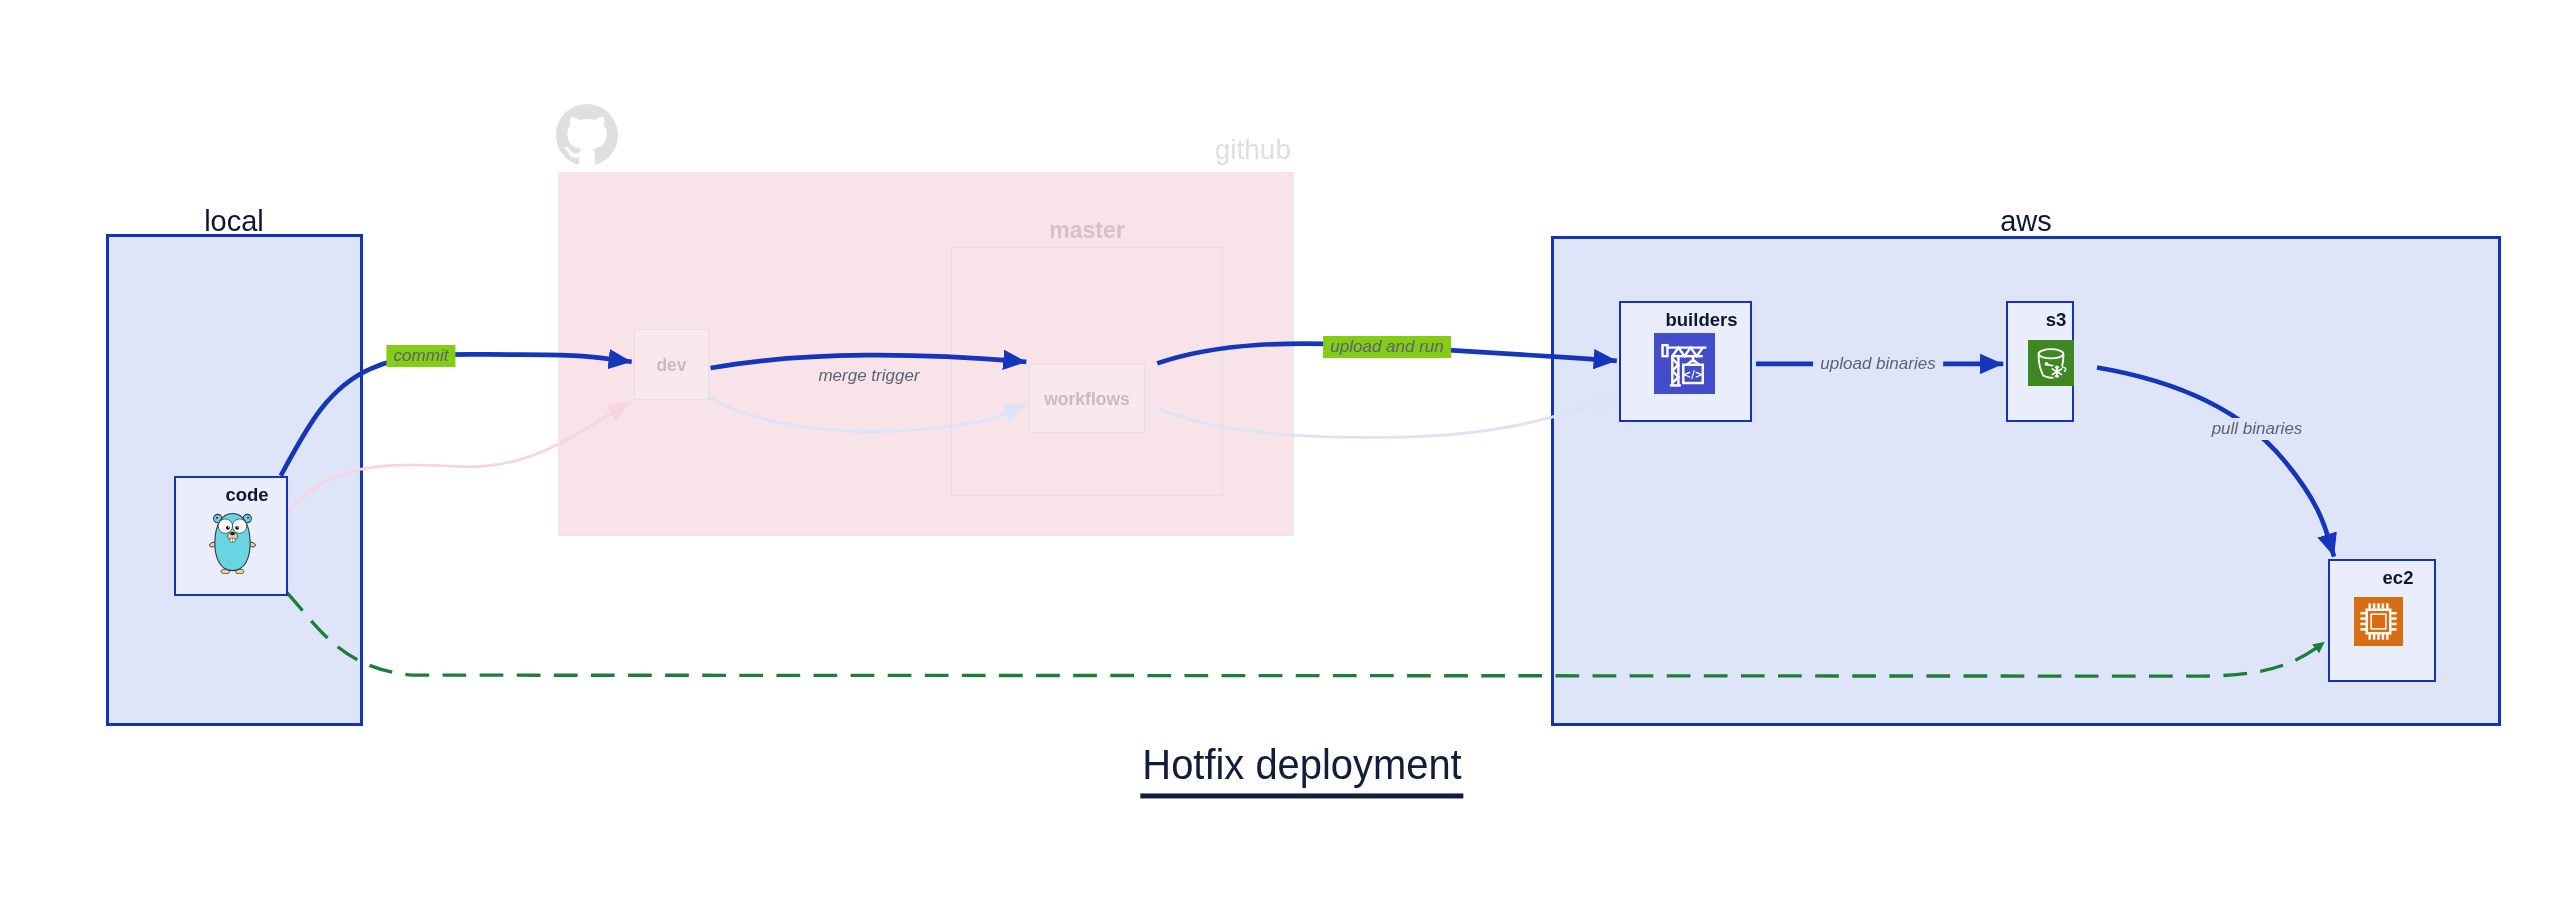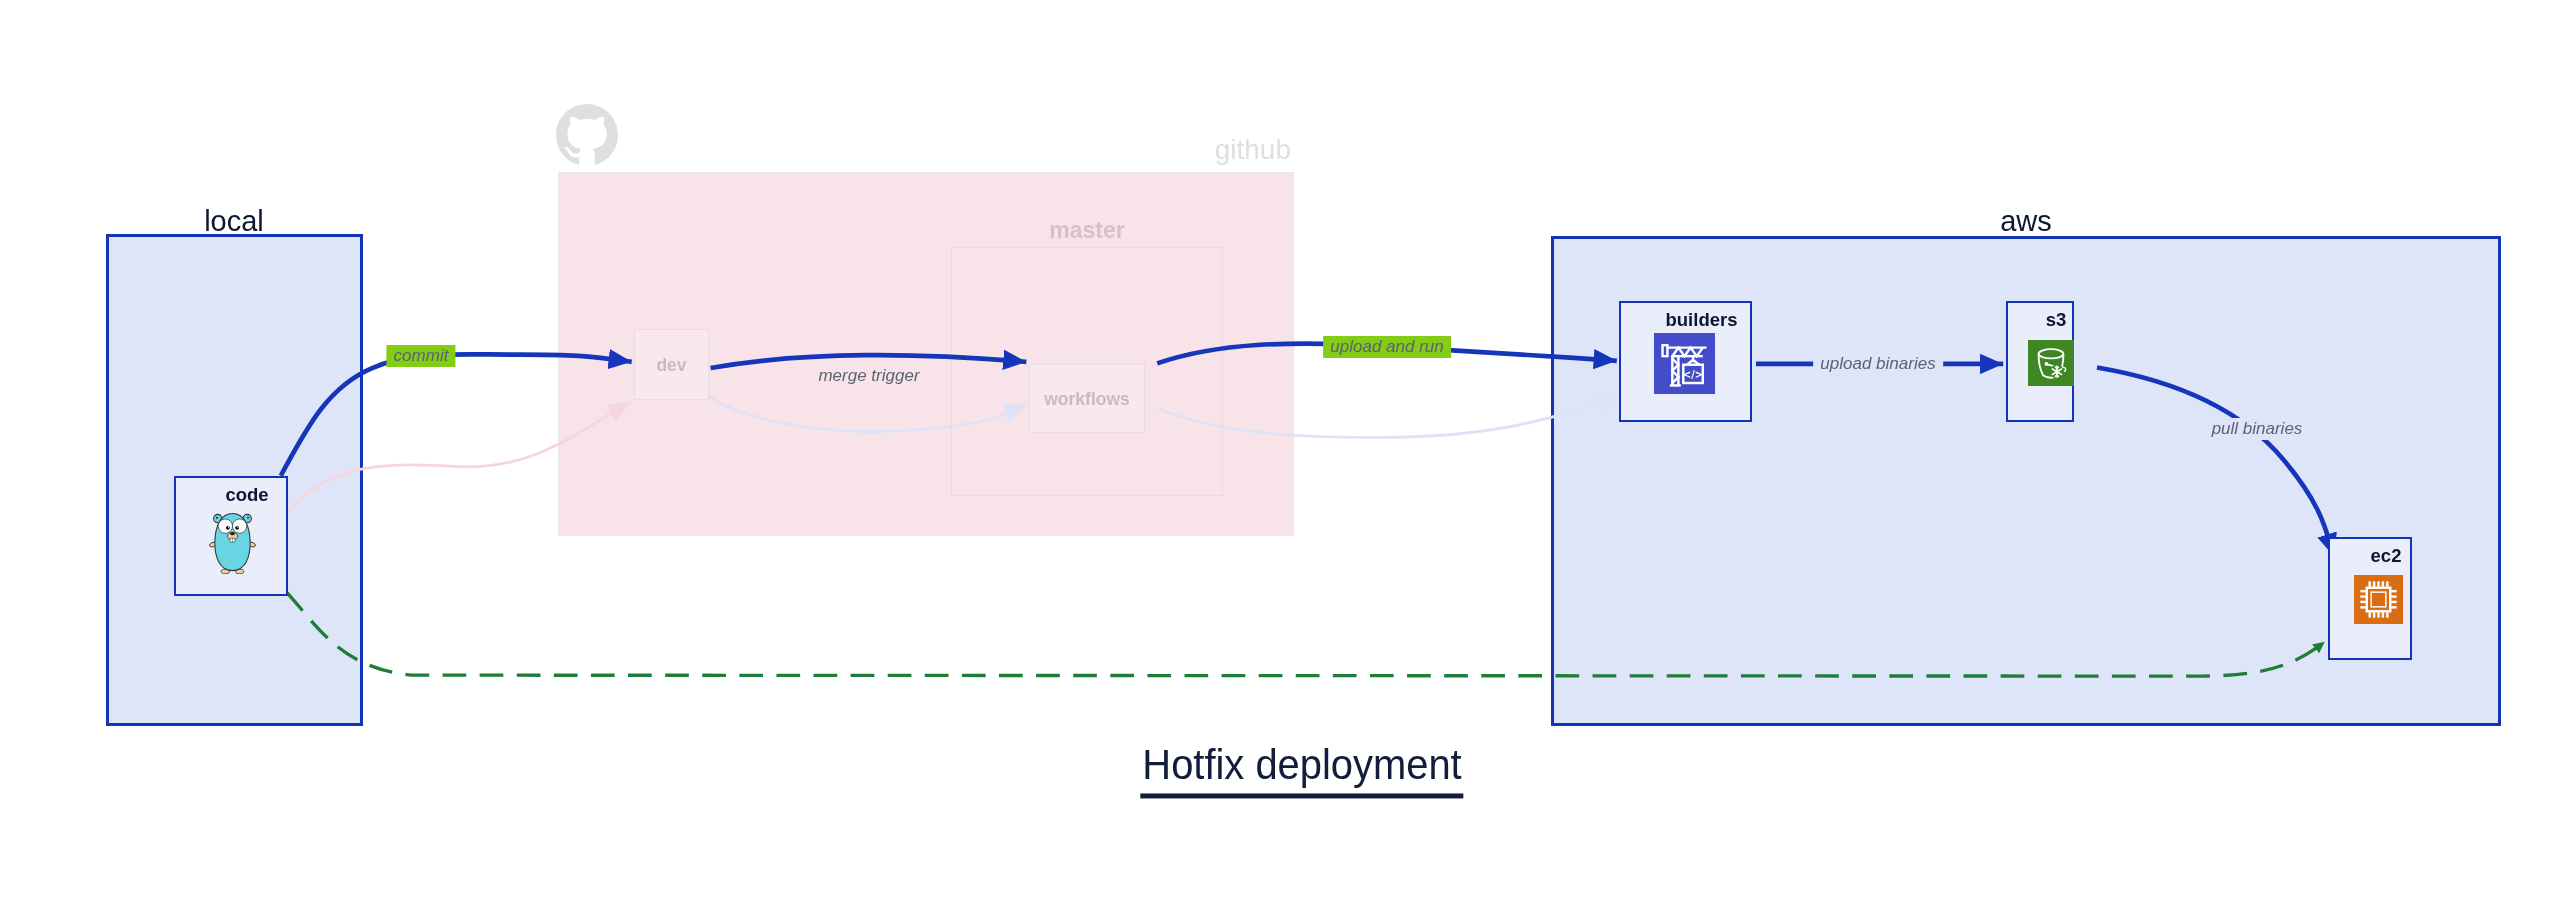--- a/index.html
+++ b/index.html
@@ -161,21 +161,21 @@
       <g stroke="#fff" stroke-width="3.5" stroke-linecap="round">
         <line x1="63" y1="57" x2="63" y2="81"></line>
         <line x1="53" y1="63" x2="73" y2="75"></line>
         <line x1="73" y1="63" x2="53" y2="75"></line>
         <path d="M60,59 L63,62 L66,59"></path>
           <path d="M60,79 L63,76 L66,79"></path>
       </g>
     </svg>
   </div>
 
-  <div class="node" style="left:2328px;top:537px;width:84px;height:123px">
+  <div class="node" style="left:2328px;top:559px;width:108px;height:123px">
     <div class="node-label">ec2</div>
     <svg class="icon" style="left:24px;top:36px" width="49" height="49" viewBox="0 0 100 100">
       <rect x="0" y="0" width="100" height="100" fill="var(--ec2_bg)"></rect>
       <g stroke="#fff" stroke-width="5">
         <line x1="32" y1="13" x2="32" y2="24"></line>
           <line x1="41" y1="13" x2="41" y2="24"></line>
         <line x1="50" y1="13" x2="50" y2="24"></line>
           <line x1="59" y1="13" x2="59" y2="24"></line>
         <line x1="68" y1="13" x2="68" y2="24"></line>
         <line x1="32" y1="76" x2="32" y2="87"></line>

